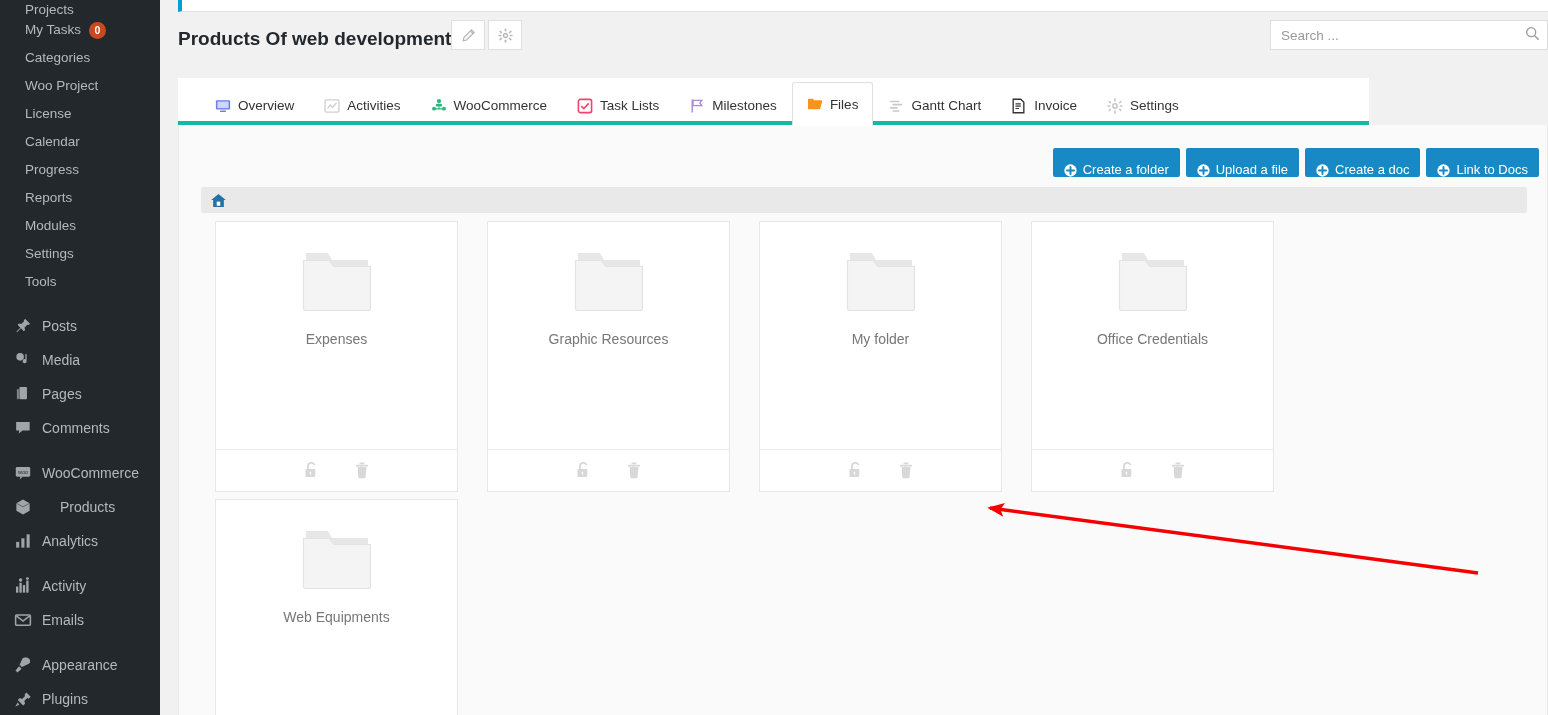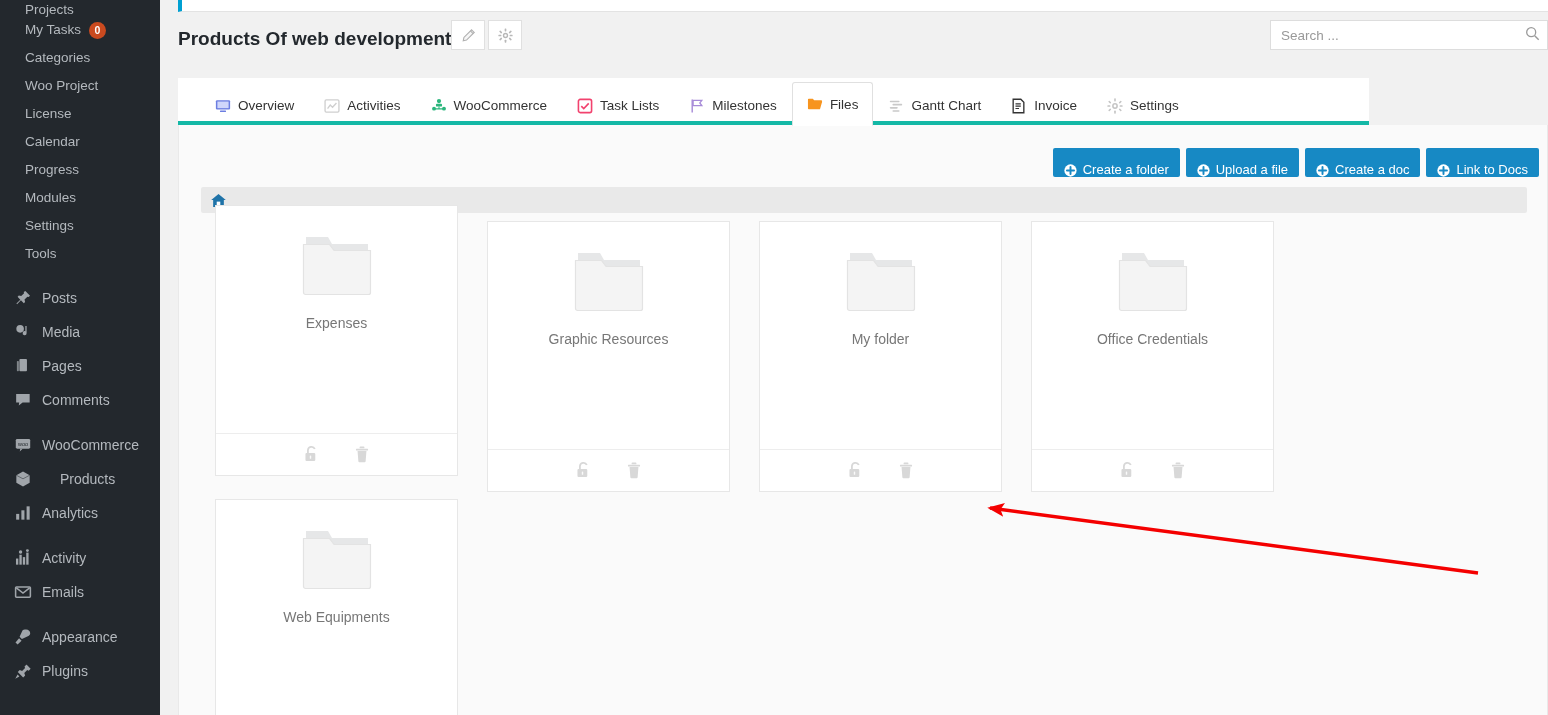--- a/index.html
+++ b/index.html
@@ -266,20 +266,23 @@
           <span class="sb-label">Woo Project</span>
         </div>
         <div class="sb-item sub">
           <span class="sb-label">License</span>
         </div>
         <div class="sb-item sub">
           <span class="sb-label">Calendar</span>
         </div>
         <div class="sb-item sub">
           <span class="sb-label">Progress</span>
+        </div>
+        <div class="sb-item sub">
+          <span class="sb-label">Reports</span>
         </div>
         <div class="sb-item sub">
           <span class="sb-label">Modules</span>
         </div>
         <div class="sb-item sub">
           <span class="sb-label">Settings</span>
         </div>
         <div class="sb-item sub">
           <span class="sb-label">Tools</span>
         </div>
@@ -607,21 +610,21 @@
     <div id="breadcrumb">
       <span id="home-icon">
         <svg width="17" height="15" viewBox="0 0 18 16">
           <path d="M9 1L1.2 7.4h2.1V15h11.4V7.4h2.1L9 1z" fill="#1f73a8"></path>
           <rect x="7.1" y="9.2" width="3.8" height="4.4" fill="#ffffff"></rect>
         </svg>
       </span>
     </div>
 
     <div id="grid"></div>
-  <div class="card" style="left: 36px; top: 80px;">
+  <div class="card" style="left: 36px; top: 96px;">
         <div class="card-body">
           <div class="folder-ico"><svg width="78" height="62" viewBox="0 0 78 62">
               <path d="M8 2h22l4 7H70v6H8V2z" fill="#e6e7e8"></path>
               <path d="M5.5 9.5h26l4.5 6H72.5v42a2 2 0 0 1-2 2H7.5a2 2 0 0 1-2-2V9.5z" fill="#f4f4f4" stroke="#e3e3e3" stroke-width="1.2"></path>
             </svg></div>
           <div class="card-name">Expenses</div>
         </div>
         <div class="card-foot">
           <span class="foot-ico">
             <svg width="17" height="19" viewBox="0 0 18 20">

